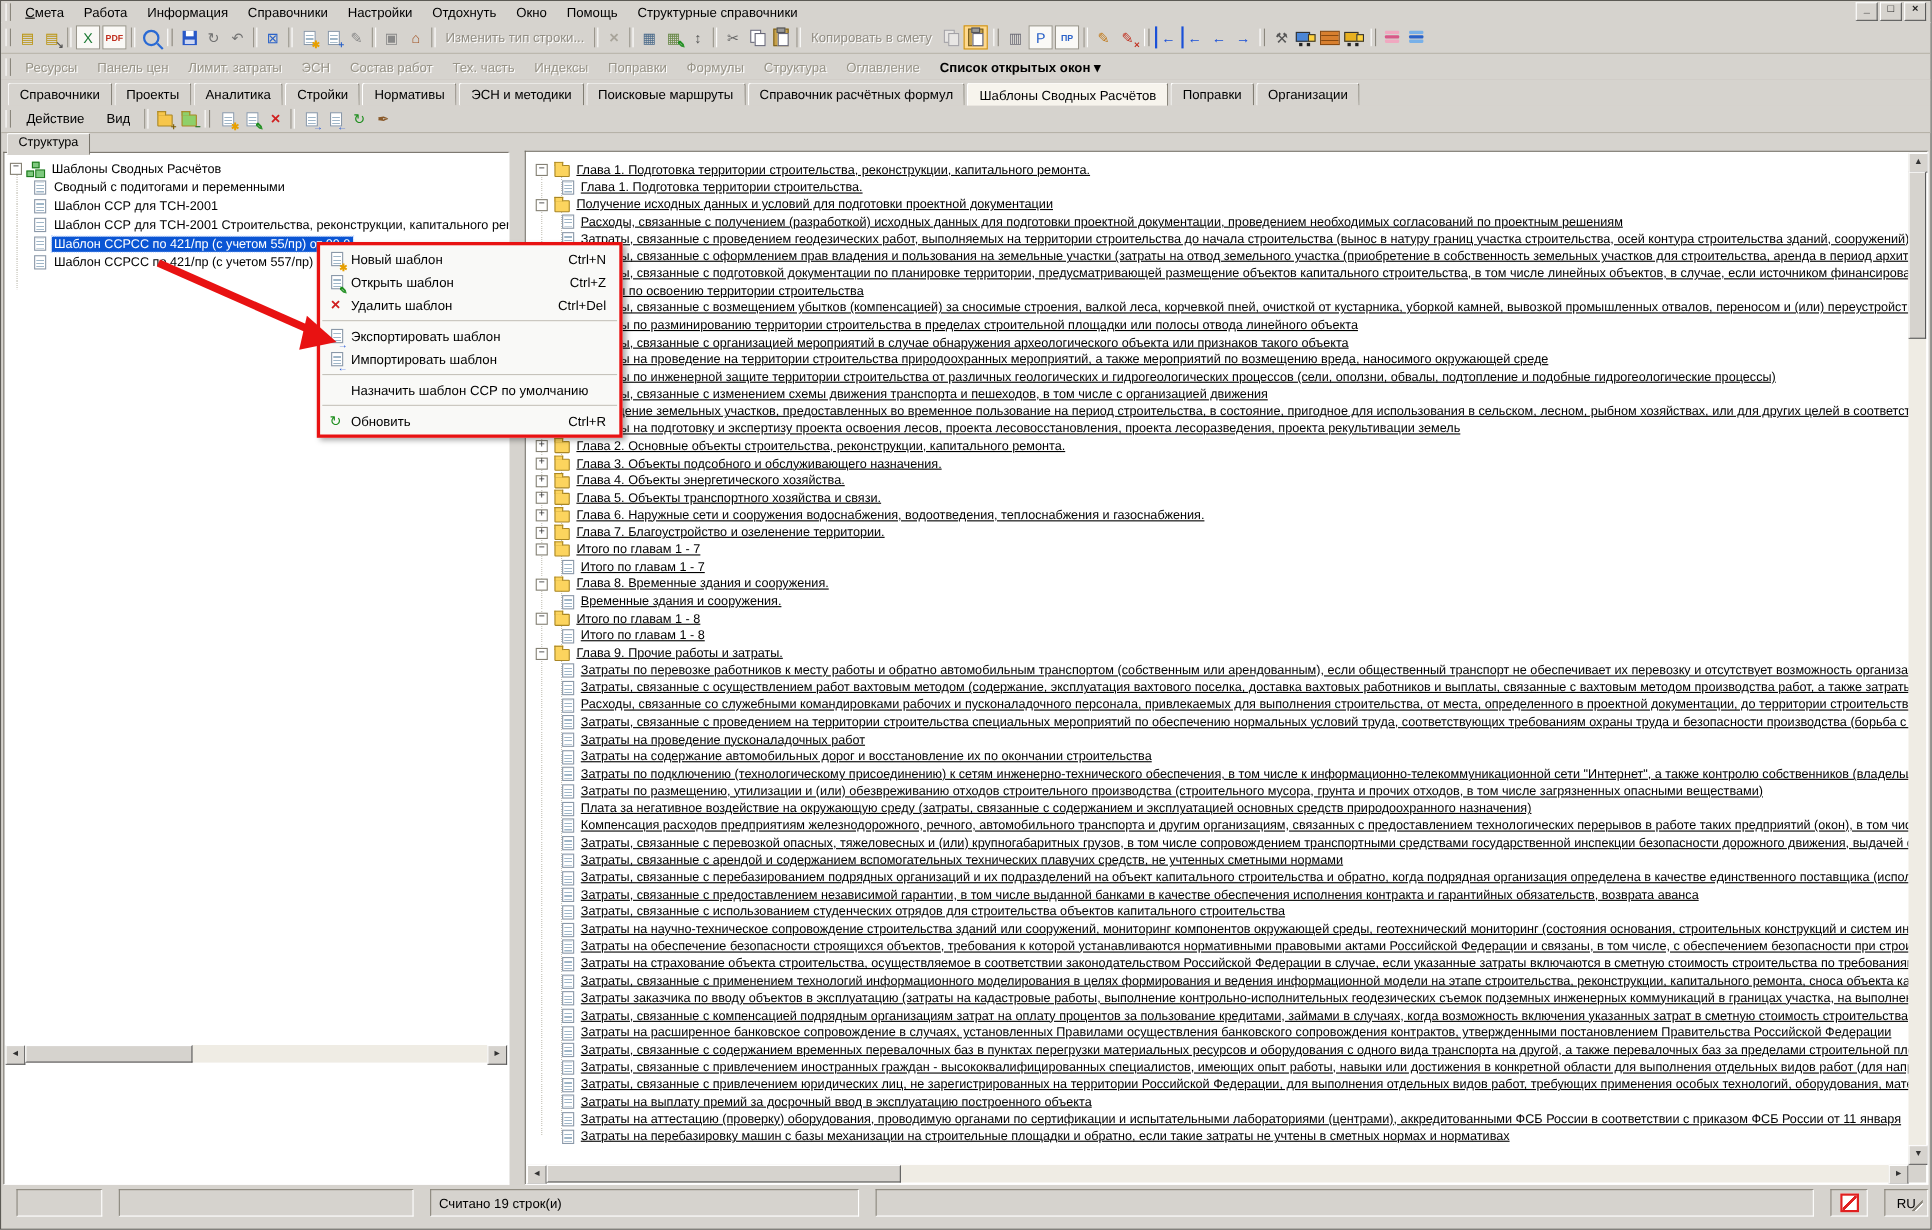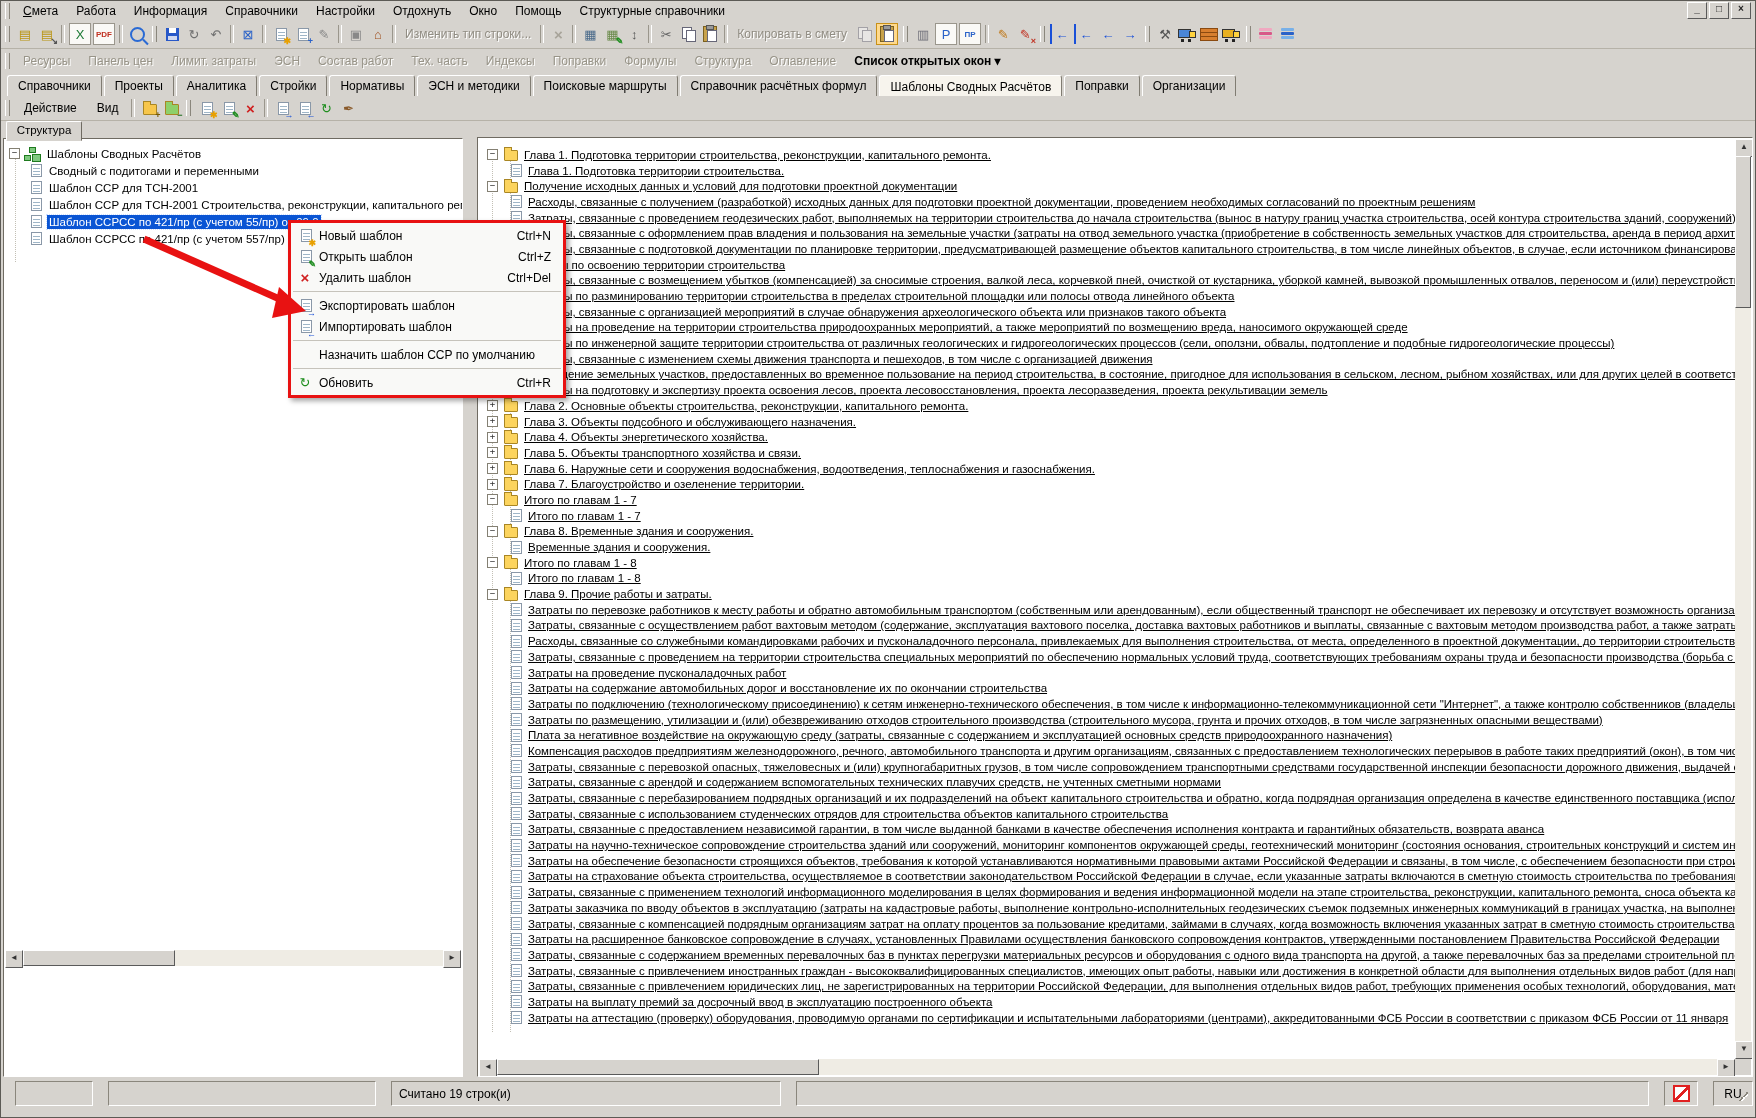--- a/index.html
+++ b/index.html
@@ -628,30 +628,30 @@
             <span class="txt">Затраты, связанные с арендой и содержанием вспомогательных технических плавучих средств, не учтенных сметными нормами</span>
           </div>
           <div class="rrow">
             <span class="sp22"></span>
             <span class="ic-page"></span>
             <span class="txt">Затраты, связанные с перебазированием подрядных организаций и их подразделений на объект капитального строительства и обратно, когда подрядная организация определена в качестве единственного поставщика (исполнителя)</span>
           </div>
           <div class="rrow">
             <span class="sp22"></span>
             <span class="ic-page"></span>
+            <span class="txt">Затраты, связанные с предоставлением независимой гарантии, в том числе выданной банками в качестве обеспечения исполнения контракта и гарантийных обязательств, возврата аванса</span>
+          </div>
+          <div class="rrow">
+            <span class="sp22"></span>
+            <span class="ic-page"></span>
             <span class="txt">Затраты, связанные с использованием студенческих отрядов для строительства объектов капитального строительства</span>
           </div>
           <div class="rrow">
             <span class="sp22"></span>
             <span class="ic-page"></span>
-            <span class="txt">Затраты, связанные с предоставлением независимой гарантии, в том числе выданной банками в качестве обеспечения исполнения контракта и гарантийных обязательств, возврата аванса</span>
-          </div>
-          <div class="rrow">
-            <span class="sp22"></span>
-            <span class="ic-page"></span>
             <span class="txt">Затраты на научно-техническое сопровождение строительства зданий или сооружений, мониторинг компонентов окружающей среды, геотехнический мониторинг (состояния основания, строительных конструкций и систем инженерно-технического обеспечения)</span>
           </div>
           <div class="rrow">
             <span class="sp22"></span>
             <span class="ic-page"></span>
             <span class="txt">Затраты на обеспечение безопасности строящихся объектов, требования к которой устанавливаются нормативными правовыми актами Российской Федерации и связаны, в том числе, с обеспечением безопасности при строительстве</span>
           </div>
           <div class="rrow">
             <span class="sp22"></span>
             <span class="ic-page"></span>
@@ -694,20 +694,25 @@
           </div>
           <div class="rrow">
             <span class="sp22"></span>
             <span class="ic-page"></span>
             <span class="txt">Затраты на выплату премий за досрочный ввод в эксплуатацию построенного объекта</span>
           </div>
           <div class="rrow">
             <span class="sp22"></span>
             <span class="ic-page"></span>
             <span class="txt">Затраты на аттестацию (проверку) оборудования, проводимую органами по сертификации и испытательными лабораториями (центрами), аккредитованными ФСБ России в соответствии с приказом ФСБ России от 11 января</span>
+          </div>
+          <div class="rrow">
+            <span class="sp22"></span>
+            <span class="ic-page"></span>
+            <span class="txt">Затраты на перебазировку машин с базы механизации на строительные площадки и обратно, если такие затраты не учтены в сметных нормах и нормативах</span>
           </div>
         </div>
       <div class="vscroll">
         <span class="sbtn up">▲</span>
         <span class="vthumb"></span>
         <span class="sbtn dn">▼</span>
       </div>
       <div class="rhs">
         <span class="sbtn">◄</span>
         <span class="sthumb" style="width:320px;"></span>

